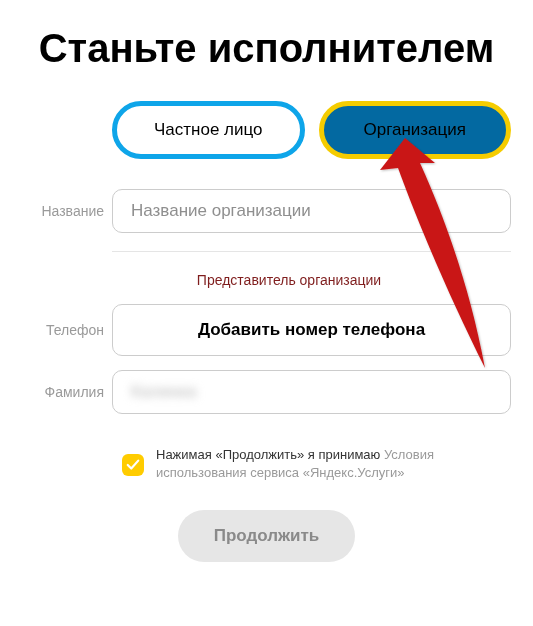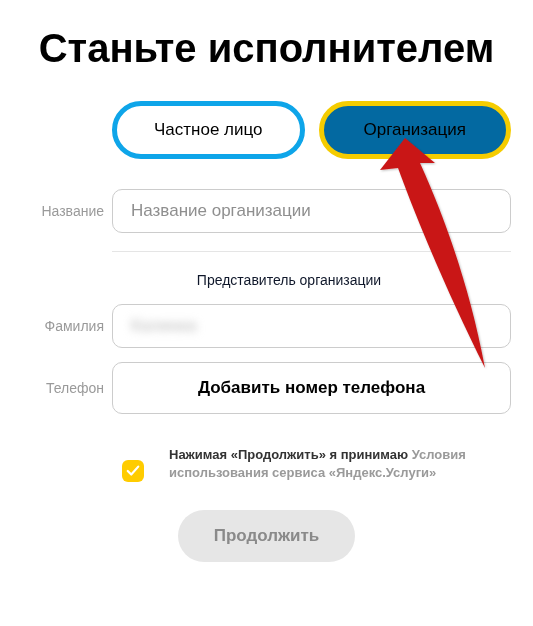--- a/index.html
+++ b/index.html
@@ -67,21 +67,21 @@
   }
   .field::placeholder { color: #8f8f8f; }
   .divider {
     height: 1px;
     background: #e5e5e5;
     margin: 18px 0 20px 90px;
   }
   .section-label {
     text-align: center;
     font-size: 14px;
-    color: #0f172a;
+    color: #7f1d1d;
     margin-bottom: 16px;
     margin-left: 45px;
   }
   .blurred {
     font-size: 17px;
     color: #b8b8b8;
     filter: blur(4px);
     user-select: none;
   }
   .phone-btn {
@@ -93,24 +93,23 @@
     font-weight: 700;
     text-align: center;
     display: flex;
     align-items: center;
     justify-content: center;
     background: #fff;
     cursor: pointer;
   }
   .terms-row {
     display: flex;
-    align-items: flex-end;
+    align-items: center;
     margin: 32px 0 0 100px;
-    gap: 25px;
-    font-weight: bold;
+    gap: 12px;
   }
   .check {
     width: 22px;
     height: 22px;
     border-radius: 6px;
     background: #ffcc00;
     display: flex;
     align-items: center;
     justify-content: center;
     flex-shrink: 0;
@@ -165,29 +164,29 @@
     <div class="row-label">Название</div>
     <input class="field" placeholder="Название организации" style="">
   </div>
 
   <div class="divider"></div>
 
   <div class="section-label">Представитель организации</div>
 
 
   <div class="form-row">
+    <div class="row-label">Телефон</div>
+    <div class="phone-btn">Добавить номер телефона</div>
+  </div>
+
+  <div class="form-row">
     <div class="row-label">Фамилия</div>
     <div class="field">
       <span class="blurred">Калинка</span>
     </div>
-  </div>
-
-  <div class="form-row">
-    <div class="row-label">Телефон</div>
-    <div class="phone-btn">Добавить номер телефона</div>
   </div>
 
   <div class="terms-row">
     <div class="check">
       <svg viewBox="0 0 16 16">
         <path d="M2 8 L6 12 L14 3" stroke="#fff" stroke-width="2.5" fill="none" stroke-linecap="round" stroke-linejoin="round"></path>
       </svg>
     </div>
     <div class="terms-text">
       <span>Нажимая «Продолжить» я принимаю </span><span class="terms-link">Условия использования сервиса «Яндекс.Услуги»</span>

